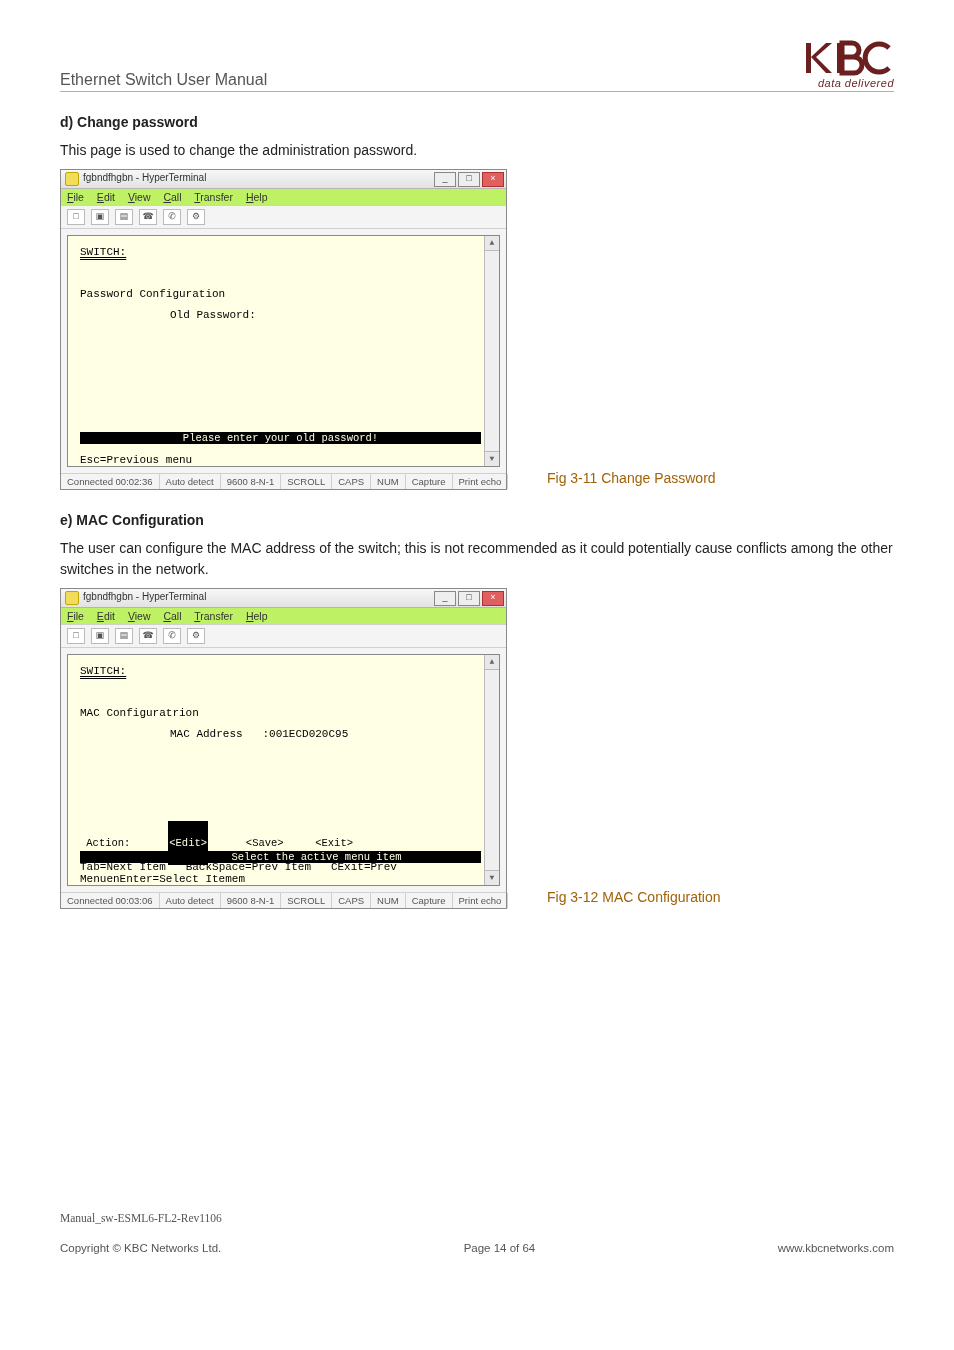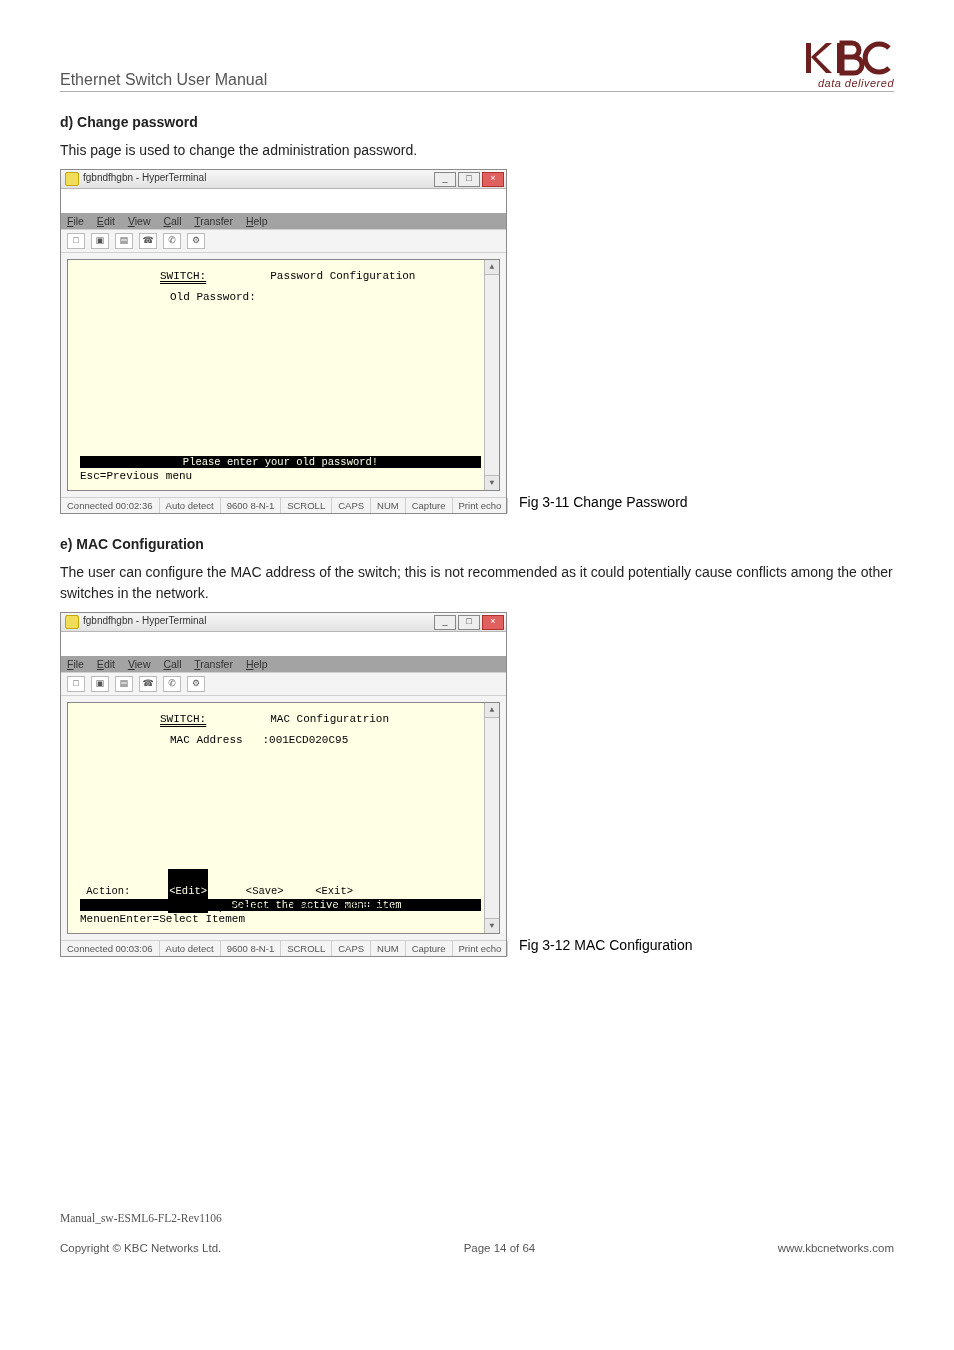--- a/index.html
+++ b/index.html
@@ -104,26 +104,25 @@
     line-height: 11px;
     text-align: center;
     color: #333;
   }
   .win-btn.close {
     background: #e06060;
     color: #fff;
     border-color: #b03030;
   }
   .menubar {
-    background: #a3a3a3;
+    background: #bef264;
     border-bottom: 1px solid #d0d0d0;
     font-size: 10.5px;
     color: #333;
     padding: 2px 6px;
-    margin-top: 24px;
   }
   .menubar span {
     margin-right: 10px;
   }
   .menubar u {
     text-decoration: underline;
   }
   .toolbar {
     background: #f4f4f4;
     border-bottom: 1px solid #d0d0d0;
@@ -178,22 +177,22 @@
   .scroll-arrow.bottom {
     position: absolute;
     bottom: 0;
     left: 0;
     right: 0;
     border-top: 1px solid #bbb;
     border-bottom: none;
   }
   .switch-title-row {
     display: flex;
-    gap: 64px;
-    margin-left: 80px;
+    gap: 30px;
+    flex-direction: column;
   }
   .under {
     text-decoration: underline;
     text-decoration-style: double;
     text-underline-offset: 2px;
   }
   .term-body {
     margin-top: 9px;
     margin-left: 90px;
   }
@@ -205,21 +204,21 @@
     color: #ffffe6;
     background: #000;
     font-size: 10.5px;
     padding: 0 4px;
     text-align: center;
     white-space: pre;
   }
   .term-footer-line {
     position: absolute;
     left: 12px;
-    bottom: 8px;
+    bottom: 0;
     font-size: 11px;
   }
   .term-action-row {
     position: absolute;
     left: 12px;
     right: 18px;
     bottom: 36px;
     font-size: 10.5px;
     white-space: pre;
   }
@@ -235,22 +234,23 @@
     font-size: 9.5px;
     color: #555;
   }
   .status-cell {
     border-right: 1px solid #cfcfcf;
     padding: 2px 6px;
     white-space: nowrap;
   }
   .fig-caption {
     font-size: 14px;
-    color: #000000;
+    color: #a16207;
     padding-bottom: 4px;
+    margin-left: 28px;
   }
   .footer-area {
     position: absolute;
     left: 60px;
     right: 60px;
     bottom: 26px;
     font-size: 11.5px;
     color: #555;
   }
   .footer-top {

